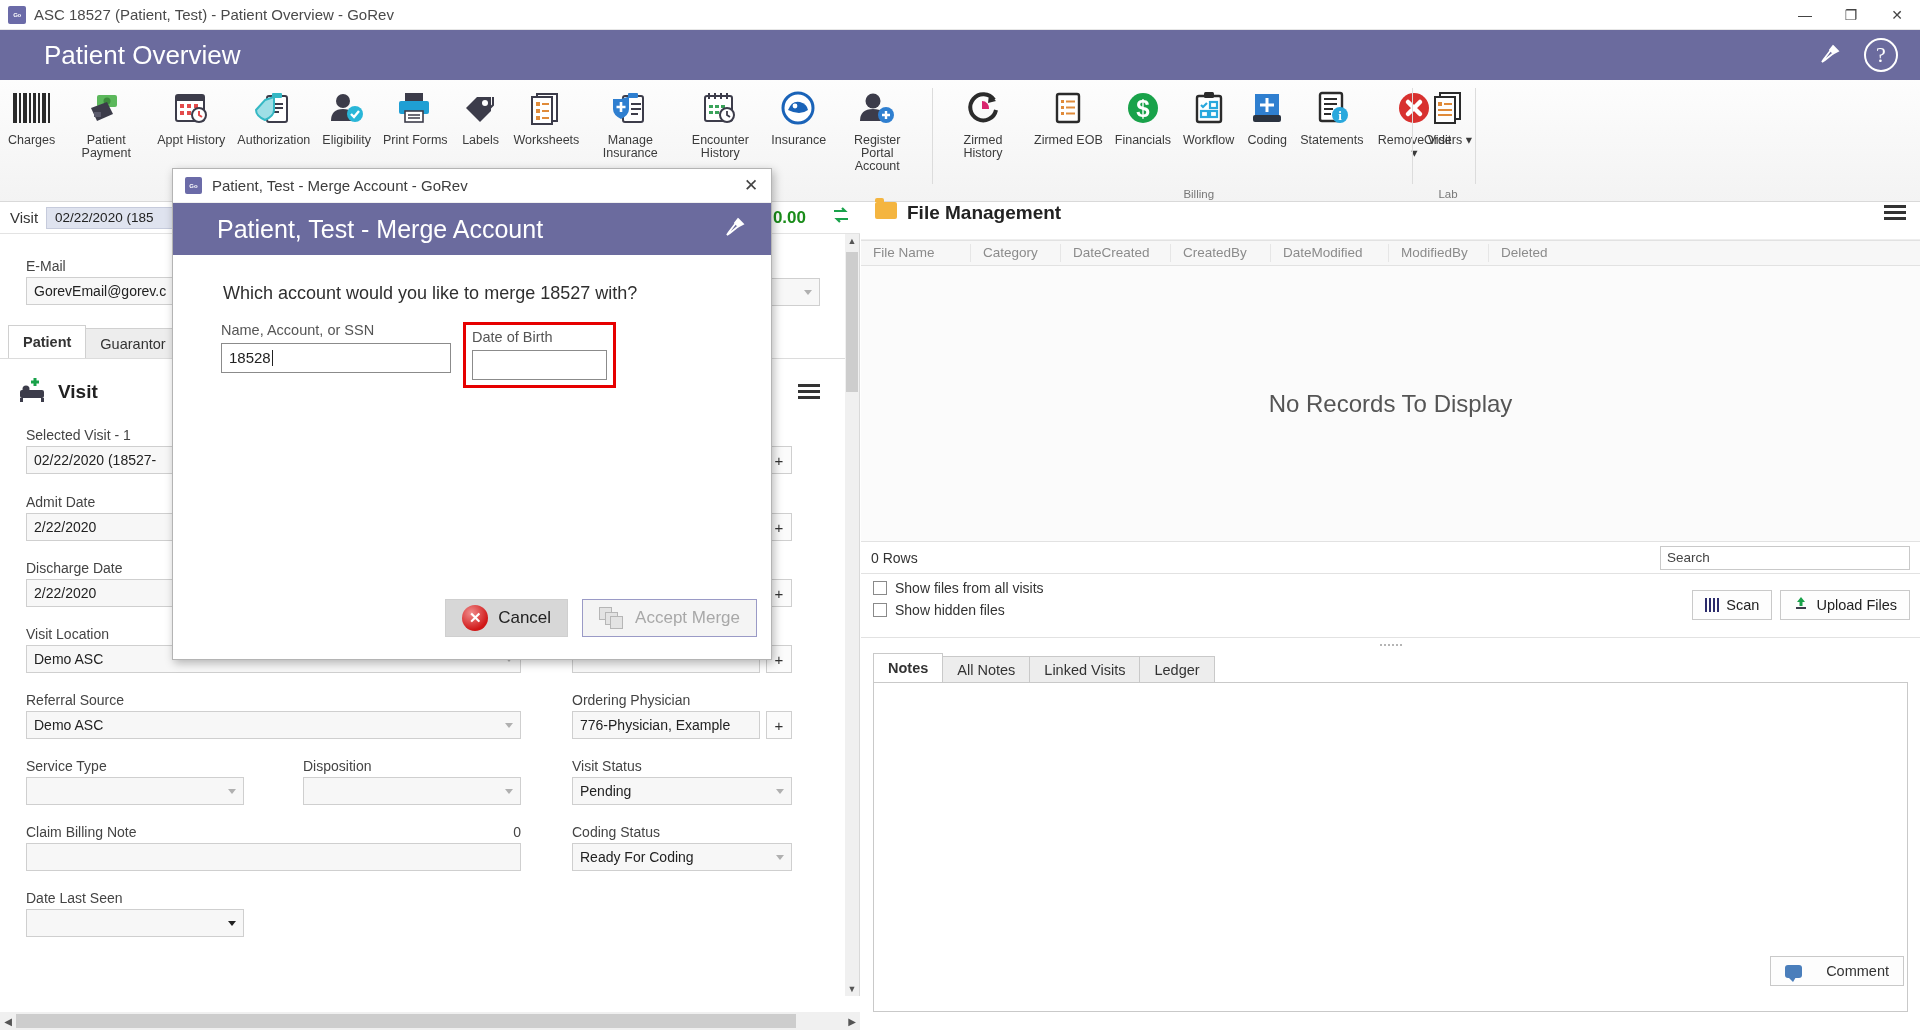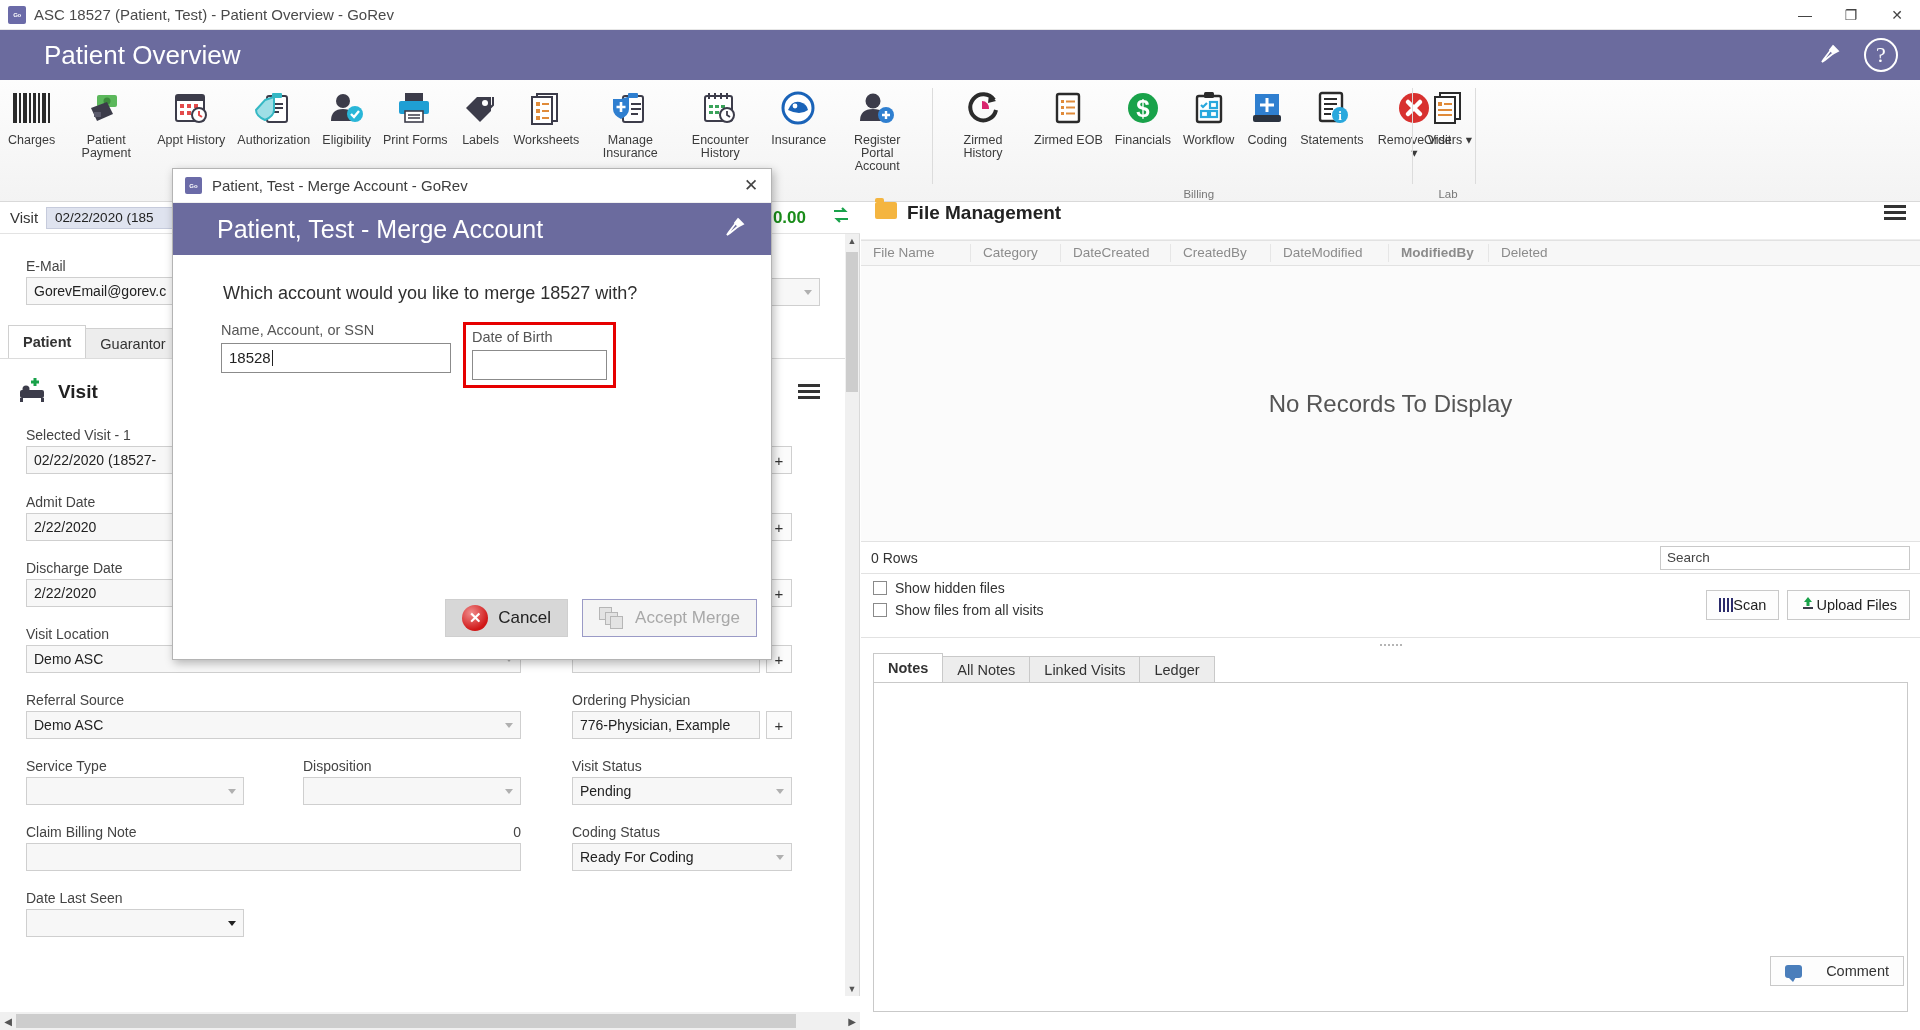--- a/index.html
+++ b/index.html
@@ -132,21 +132,21 @@
     margin-left:auto; margin-right:10px; width:250px; height:24px; border:1px solid #c9c9c9;
     background:#fff; font-size:13.5px; color:#444; padding:0 6px; line-height:22px;
   }
   .opts-bar{ height:58px; position:relative; border-bottom:1px solid #e2e2e2;}
   .chk-row{ display:flex; align-items:center; margin-left:12px; margin-top:6px;}
   .chkbox{ width:14px;height:14px;border:1px solid #8a8a8a;background:#fff;margin-right:8px;}
   .chk-lbl{ font-size:14px; color:#333;}
   .act-btns{ position:absolute; right:10px; top:10px; display:flex; gap:8px;}
   .act-btn{
     height:30px; border:1px solid #c9c9c9; background:#fdfdfd; display:flex; align-items:center;
-    padding:0 12px; font-size:14.5px; color:#222;
+    gap:7px; padding:0 12px; font-size:14.5px; color:#222;
   }
   .bar-ico{ display:flex; gap:2px; align-items:center; }
   .bar-ico i{ display:block; width:2px; height:14px; background:#2b2b6b;}
   .up-ico{ color:#1a9c4a; font-size:16px;}
 
   .grip{ height:14px; display:flex;align-items:center;justify-content:center;}
   .grip i{ display:block;width:2px;height:2px;background:#b5b5b5;margin:0 1px;}
 
   .ntabs{ height:30px; display:flex; align-items:flex-end; padding-left:12px;}
   .ntab{
@@ -695,41 +695,41 @@
         <span></span>
     </span>
   </div>
 
   <div class="grid-hdr">
     <div class="gcol" style="width:110px;">File Name</div>
     <div class="gcol" style="width:90px;">Category</div>
     <div class="gcol" style="width:110px;">DateCreated</div>
     <div class="gcol" style="width:100px;">CreatedBy</div>
     <div class="gcol" style="width:118px;">DateModified</div>
-    <div class="gcol" style="width:100px;font-weight:bold;">ModifiedBy</div>
+    <div class="gcol" style="width:100px;">ModifiedBy</div>
     <div class="gcol" style="width:90px;border-right:none;">Deleted</div>
   </div>
 
   <div class="grid-body">
     <div class="norec">No Records To Display</div>
   </div>
 
   <div class="rows-bar">
     <div class="rows-txt">0 Rows</div>
     <div class="searchbox">Search</div>
   </div>
 
   <div class="opts-bar">
     <div class="chk-row">
       <span class="chkbox"></span>
-      <span class="chk-lbl">Show hidden files</span>
+      <span class="chk-lbl">Show files from all visits</span>
     </div>
     <div class="chk-row">
       <span class="chkbox"></span>
-      <span class="chk-lbl">Show files from all visits</span>
+      <span class="chk-lbl">Show hidden files</span>
     </div>
     <div class="act-btns">
       <div class="act-btn">
         <span class="bar-ico">
             <i></i>
             <i></i>
             <i></i>
             <i></i>
           </span>
         <span>Scan</span>

